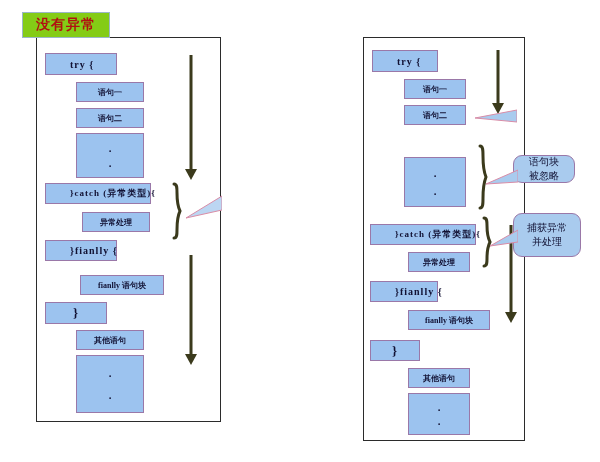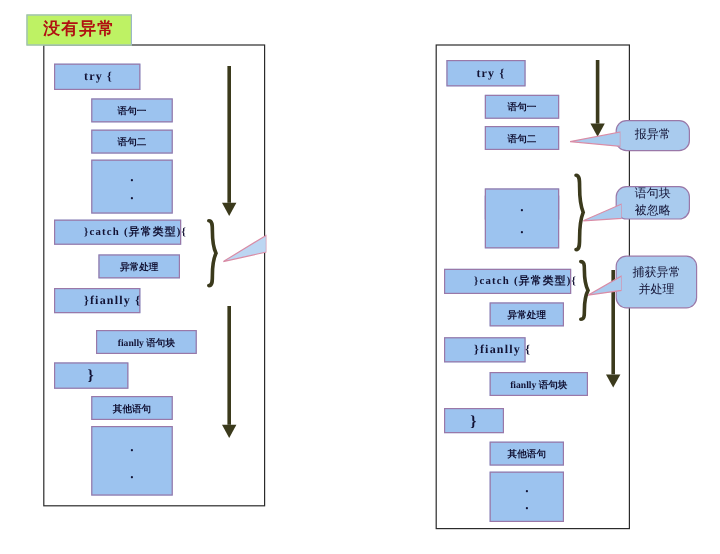--- a/index.html
+++ b/index.html
@@ -18,21 +18,21 @@
   .frame{
     position:absolute;
     border:1px solid #2b2b2b;
     background:transparent;
   }
   .frame-left{left:36px;top:37px;width:183px;height:383px;}
 
   
   .title-tag{
     position:absolute;
-    background:#bef264;
+    background:#84cc16;
     border:1px solid #9bb7c7;
     color:#b01111;
     font-weight:bold;
     font-size:14px;
     letter-spacing:1px;
     text-align:center;
     line-height:22px;
     font-family:"DejaVu Sans", sans-serif;
   }
   .title-left{left:22px;top:12px;width:86px;height:24px;}
@@ -225,23 +225,20 @@
     <svg width="20" height="52" viewBox="0 0 20 52">
       <path d="M4 2 C10 2 4 14 10 26 C4 38 10 50 4 50" fill="none" stroke="#3b3a1c" stroke-width="3" stroke-linecap="round"></path>
     </svg>
   </div>
 
   <div class="arrow" style="left:203px;top:225px;width:16px;height:98px;">
     <div class="shaft" style="height:87px;"></div>
     <div class="head"></div>
   </div>
 
-  <div class="callout" style="left:213px;top:100px;width:62px;height:26px;">
-    <span>报异常</span>
-  </div>
   <div class="tail" style="left:175px;top:108px;width:42px;height:22px;">
     <svg width="42" height="22" viewBox="0 0 42 22">
       <polygon points="42,2 42,14 0,10" fill="#a9cbee" stroke="#d98ca6" stroke-width="1"></polygon>
     </svg>
   </div>
 
   <div class="callout" style="left:213px;top:155px;width:62px;height:28px;">
     <span>语句块</span>
     <span>被忽略</span>
   </div>

